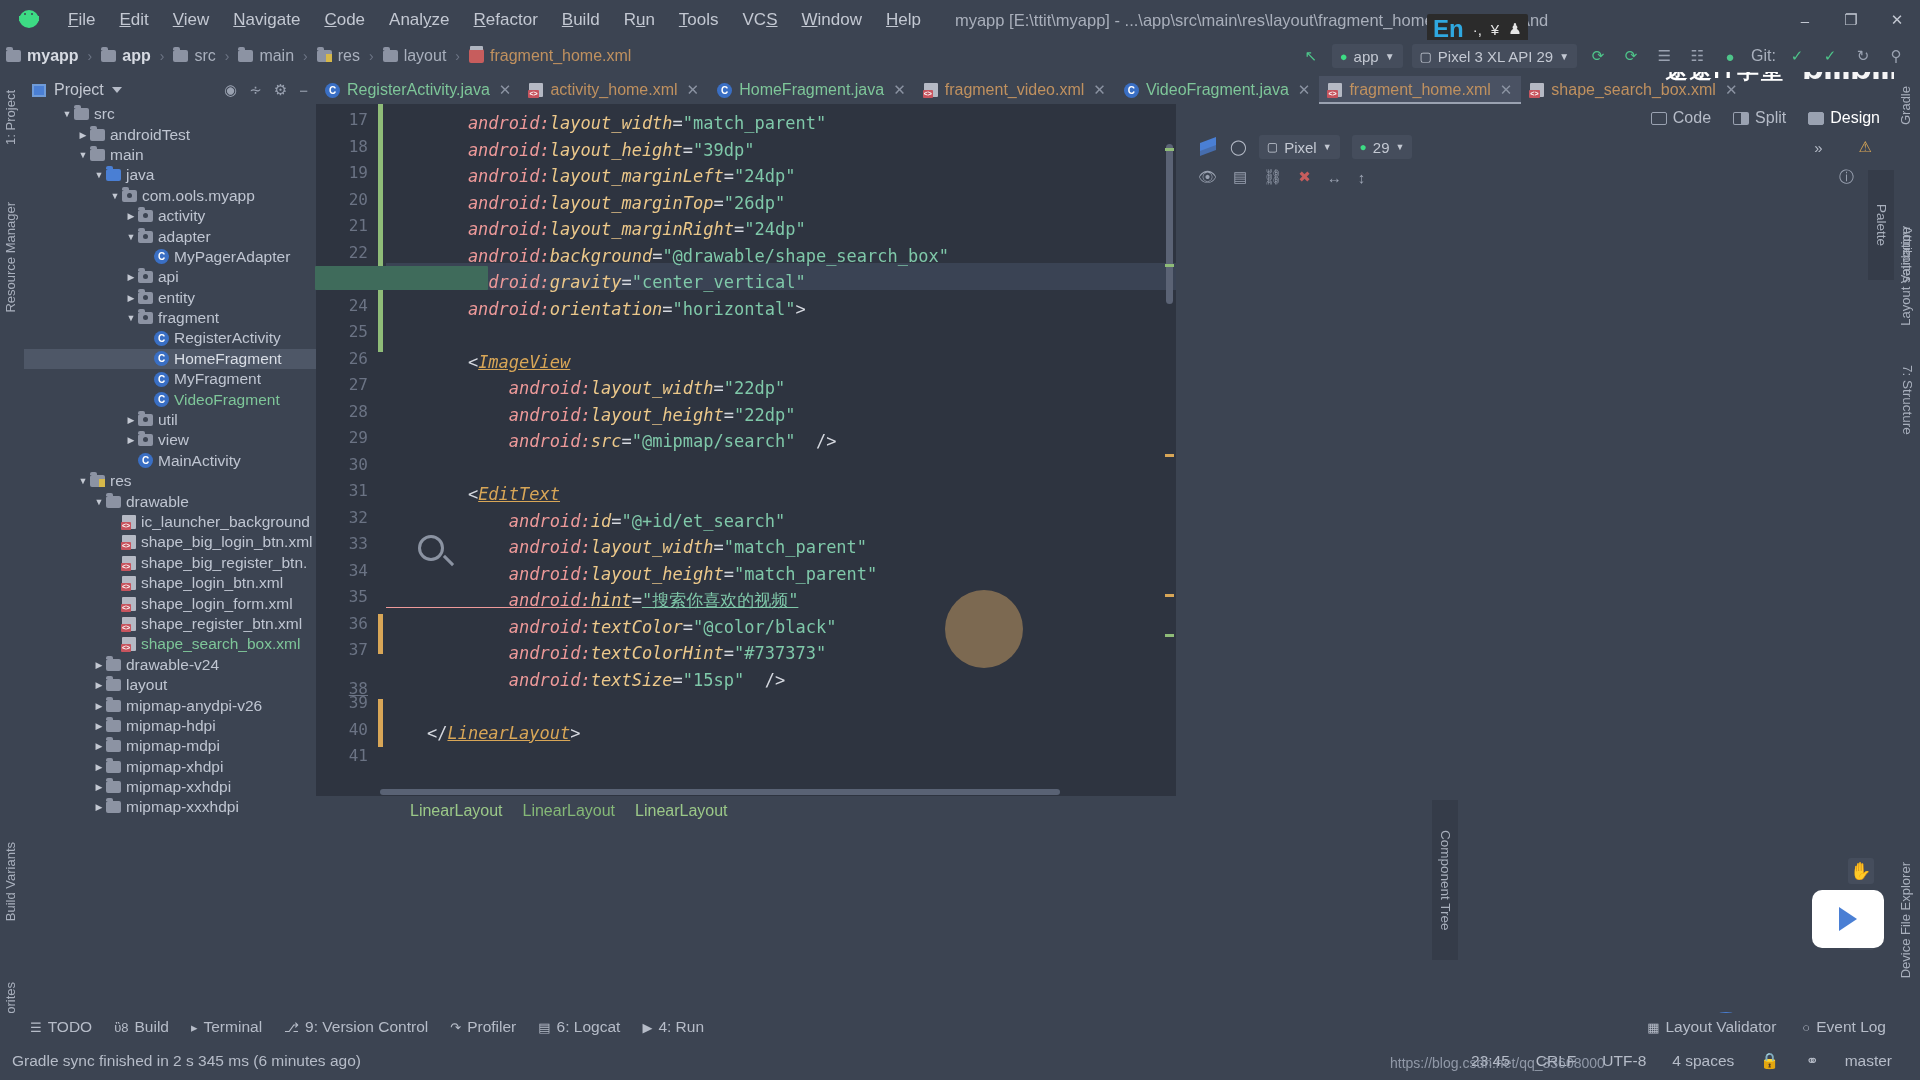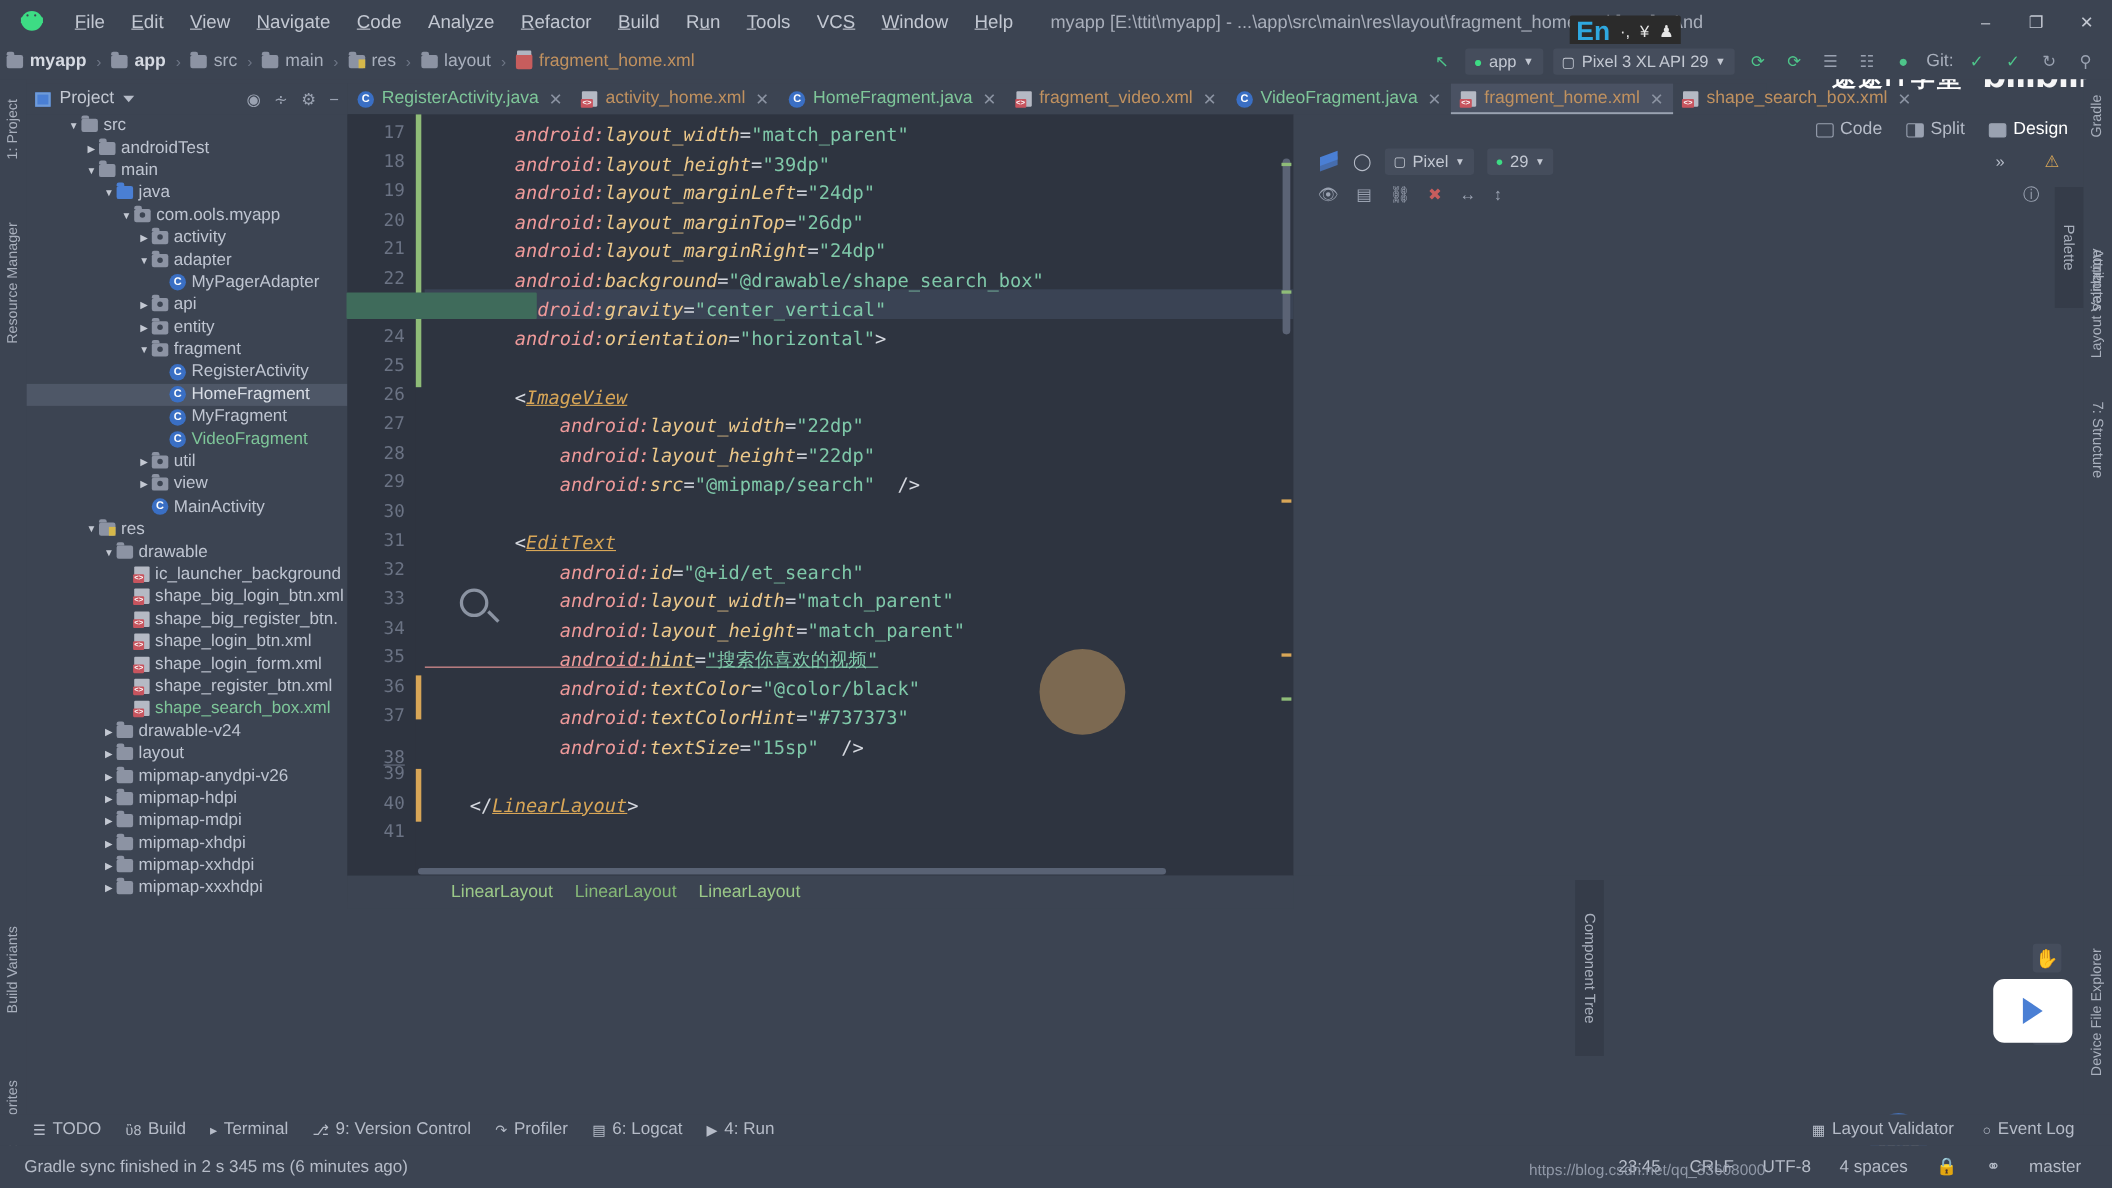--- a/index.html
+++ b/index.html
@@ -203,21 +203,21 @@
 
   
   .toolbtns {
     position:absolute; left:0; top:1013px; width:1920px; height:28px; background:#3c4452;
     display:flex; align-items:center; gap:22px; padding-left:30px; font-size:15.5px; color:#b6bcc8;
   }
   .tbtn { display:flex; align-items:center; gap:6px; white-space:nowrap; }
   .toolbtns-right { margin-left:auto; display:flex; gap:26px; padding-right:34px; }
   .statusbar {
     position:absolute; left:0; top:1041px; width:1920px; height:39px; background:#3c4452;
-    display:flex; align-items:center; padding-left:22px; font-size:15.5px; color:#b6bcc8;
+    display:flex; align-items:center; padding-left:12px; font-size:15.5px; color:#b6bcc8;
   }
   .status-right { margin-left:auto; display:flex; align-items:center; gap:26px; padding-right:28px; }
   .watermark {
     position:absolute; left:1390px; top:1055px; color:#9aa2b1; font-size:14px; opacity:.9;
   }
 </style>
 </head>
 <body>
 
 <div id="app">

